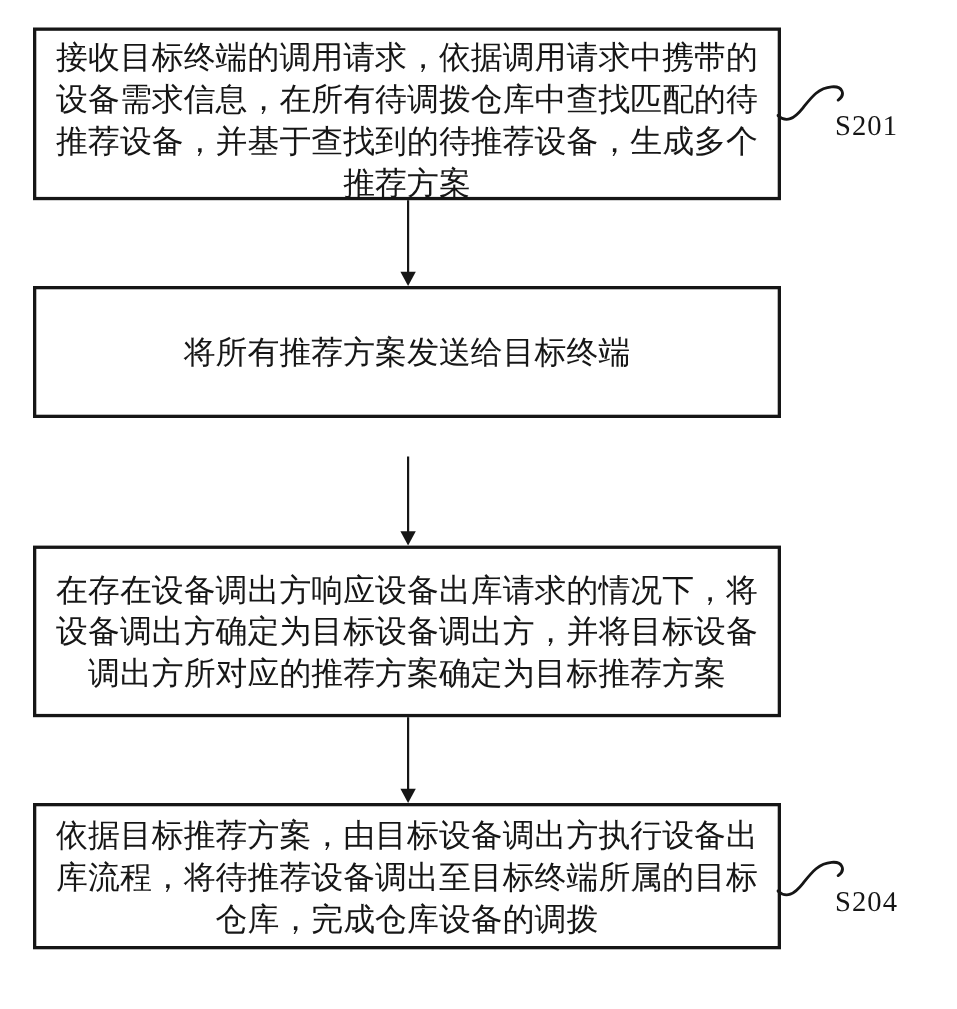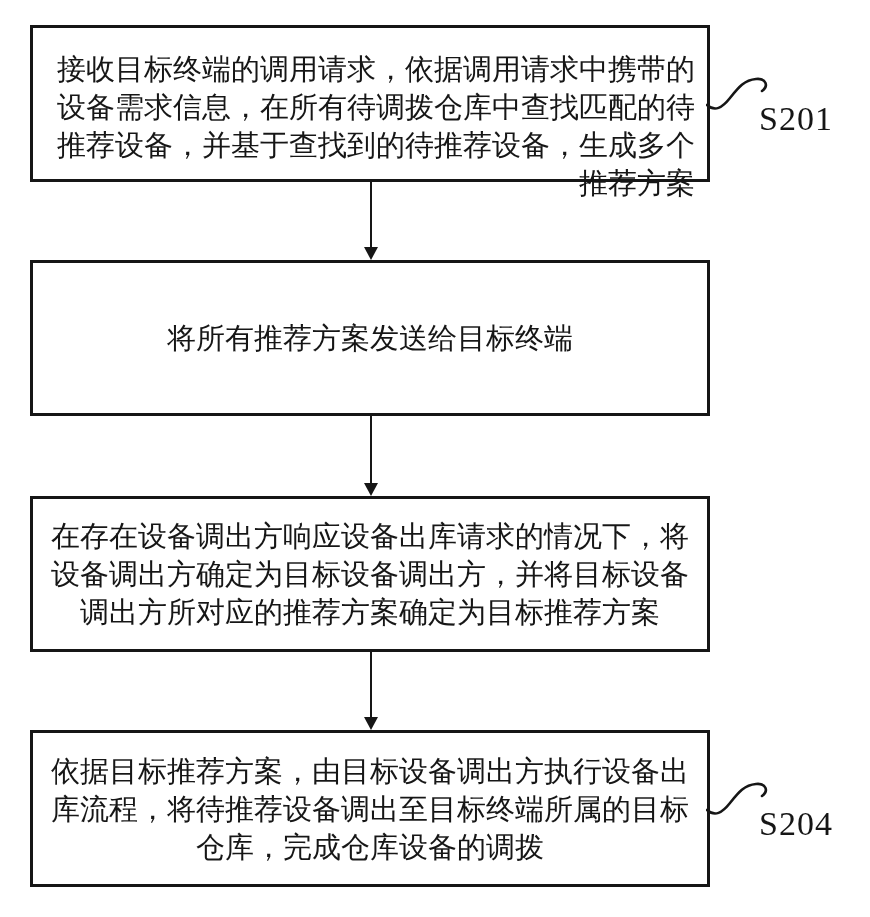--- a/index.html
+++ b/index.html
@@ -35,22 +35,21 @@
     padding: 0 12px;
     box-sizing: border-box;
     text-align: center;
     font-size: 29px;
     line-height: 38px;
     letter-spacing: 0px;
     white-space: pre-line;
     color: #161616;
   }
   .step-box.top-align .box-text {
-    padding-top: 22px;
-    text-align: right;
+    padding-top: 5px;
   }
   .flow-arrow {
     position: absolute;
     left: 363px;
     width: 16px;
   }
   .arrow-stem {
     position: absolute;
     left: 7px;
     top: 0;
@@ -77,21 +76,21 @@
   .squiggle {
     position: absolute;
     left: 0;
     top: 0;
   }
   .step-label {
     position: absolute;
     left: 53px;
     top: 25px;
     font-family: "Liberation Serif", serif;
-    font-size: 34px;
+    font-size: 26px;
     letter-spacing: 1px;
     color: #161616;
     white-space: nowrap;
   }
 </style>
 </head>
 <body>
 
 <div class="canvas">
 
@@ -100,41 +99,41 @@
 设备需求信息，在所有待调拨仓库中查找匹配的待
 推荐设备，并基于查找到的待推荐设备，生成多个
 推荐方案</div>
   </div>
 
   <div class="flow-arrow" style="top:182px; height:78px;">
     <div class="arrow-stem"></div>
     <div class="arrow-head"></div>
   </div>
 
-  <div class="step-box" style="top:260px; height:156px;">
+  <div class="step-box" style="top:260px; height:120px;">
     <div class="box-text">将所有推荐方案发送给目标终端</div>
   </div>
 
   <div class="flow-arrow" style="top:415px; height:81px;">
     <div class="arrow-stem"></div>
     <div class="arrow-head"></div>
   </div>
 
   <div class="step-box" style="top:496px; height:156px;">
     <div class="box-text">在存在设备调出方响应设备出库请求的情况下，将
 设备调出方确定为目标设备调出方，并将目标设备
 调出方所对应的推荐方案确定为目标推荐方案</div>
   </div>
 
   <div class="flow-arrow" style="top:652px; height:78px;">
     <div class="arrow-stem"></div>
     <div class="arrow-head"></div>
   </div>
 
-  <div class="step-box" style="top:730px; height:157px;">
+  <div class="step-box" style="top:730px; height:133px;">
     <div class="box-text">依据目标推荐方案，由目标设备调出方执行设备出
 库流程，将待推荐设备调出至目标终端所属的目标
 仓库，完成仓库设备的调拨</div>
   </div>
 
   <div class="step-annot" style="top:75px;">
     <svg class="squiggle" width="72" height="44" viewBox="0 0 72 44">
       <path d="M 1 30 C 9 37, 16 33, 24 23 C 32 13, 38 5, 50 4 C 60 3, 63 11, 56 16" fill="none" stroke="#161616" stroke-width="2.6" stroke-linecap="round"></path>
     </svg>
     <div class="step-label">S201</div>

